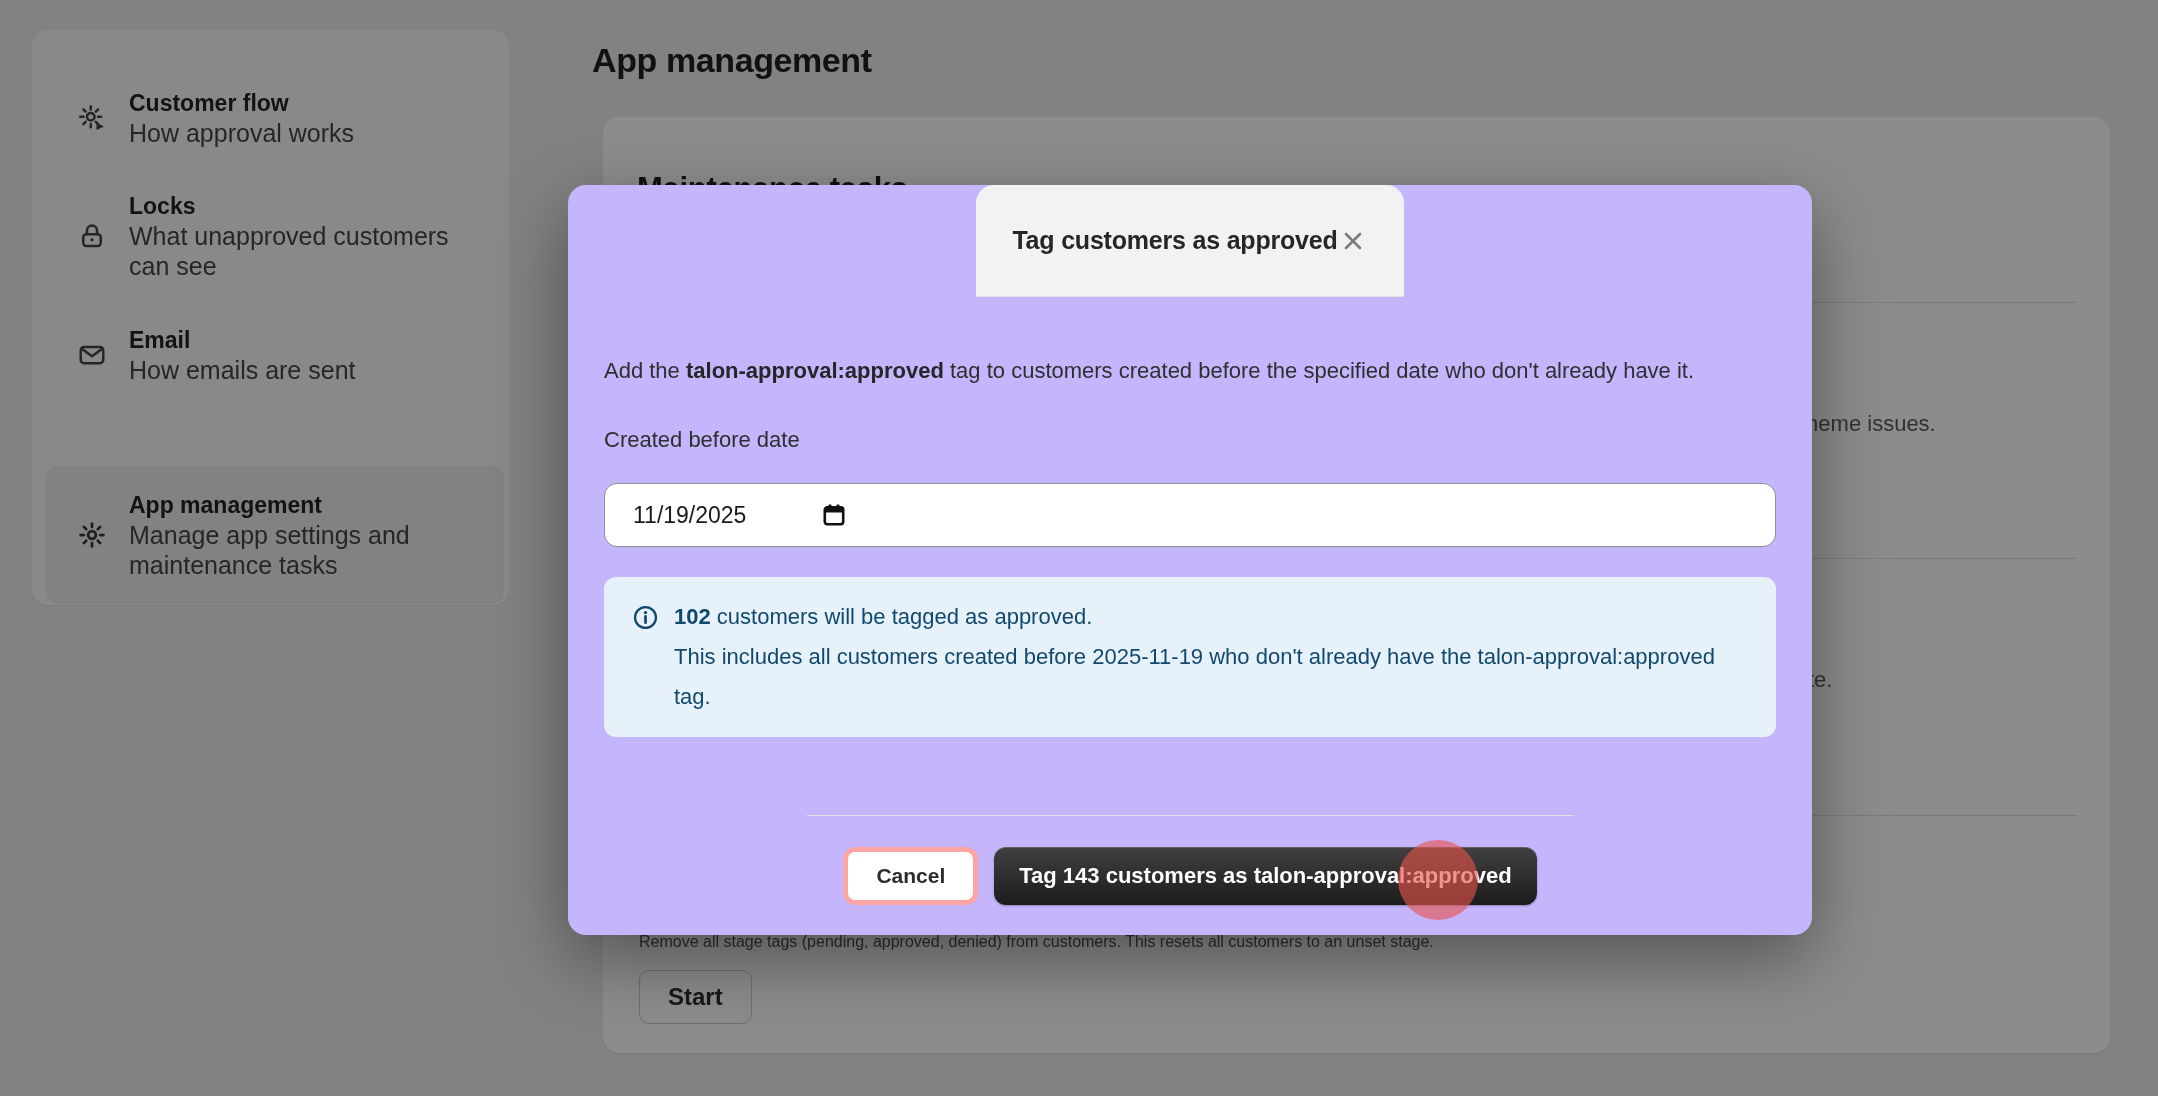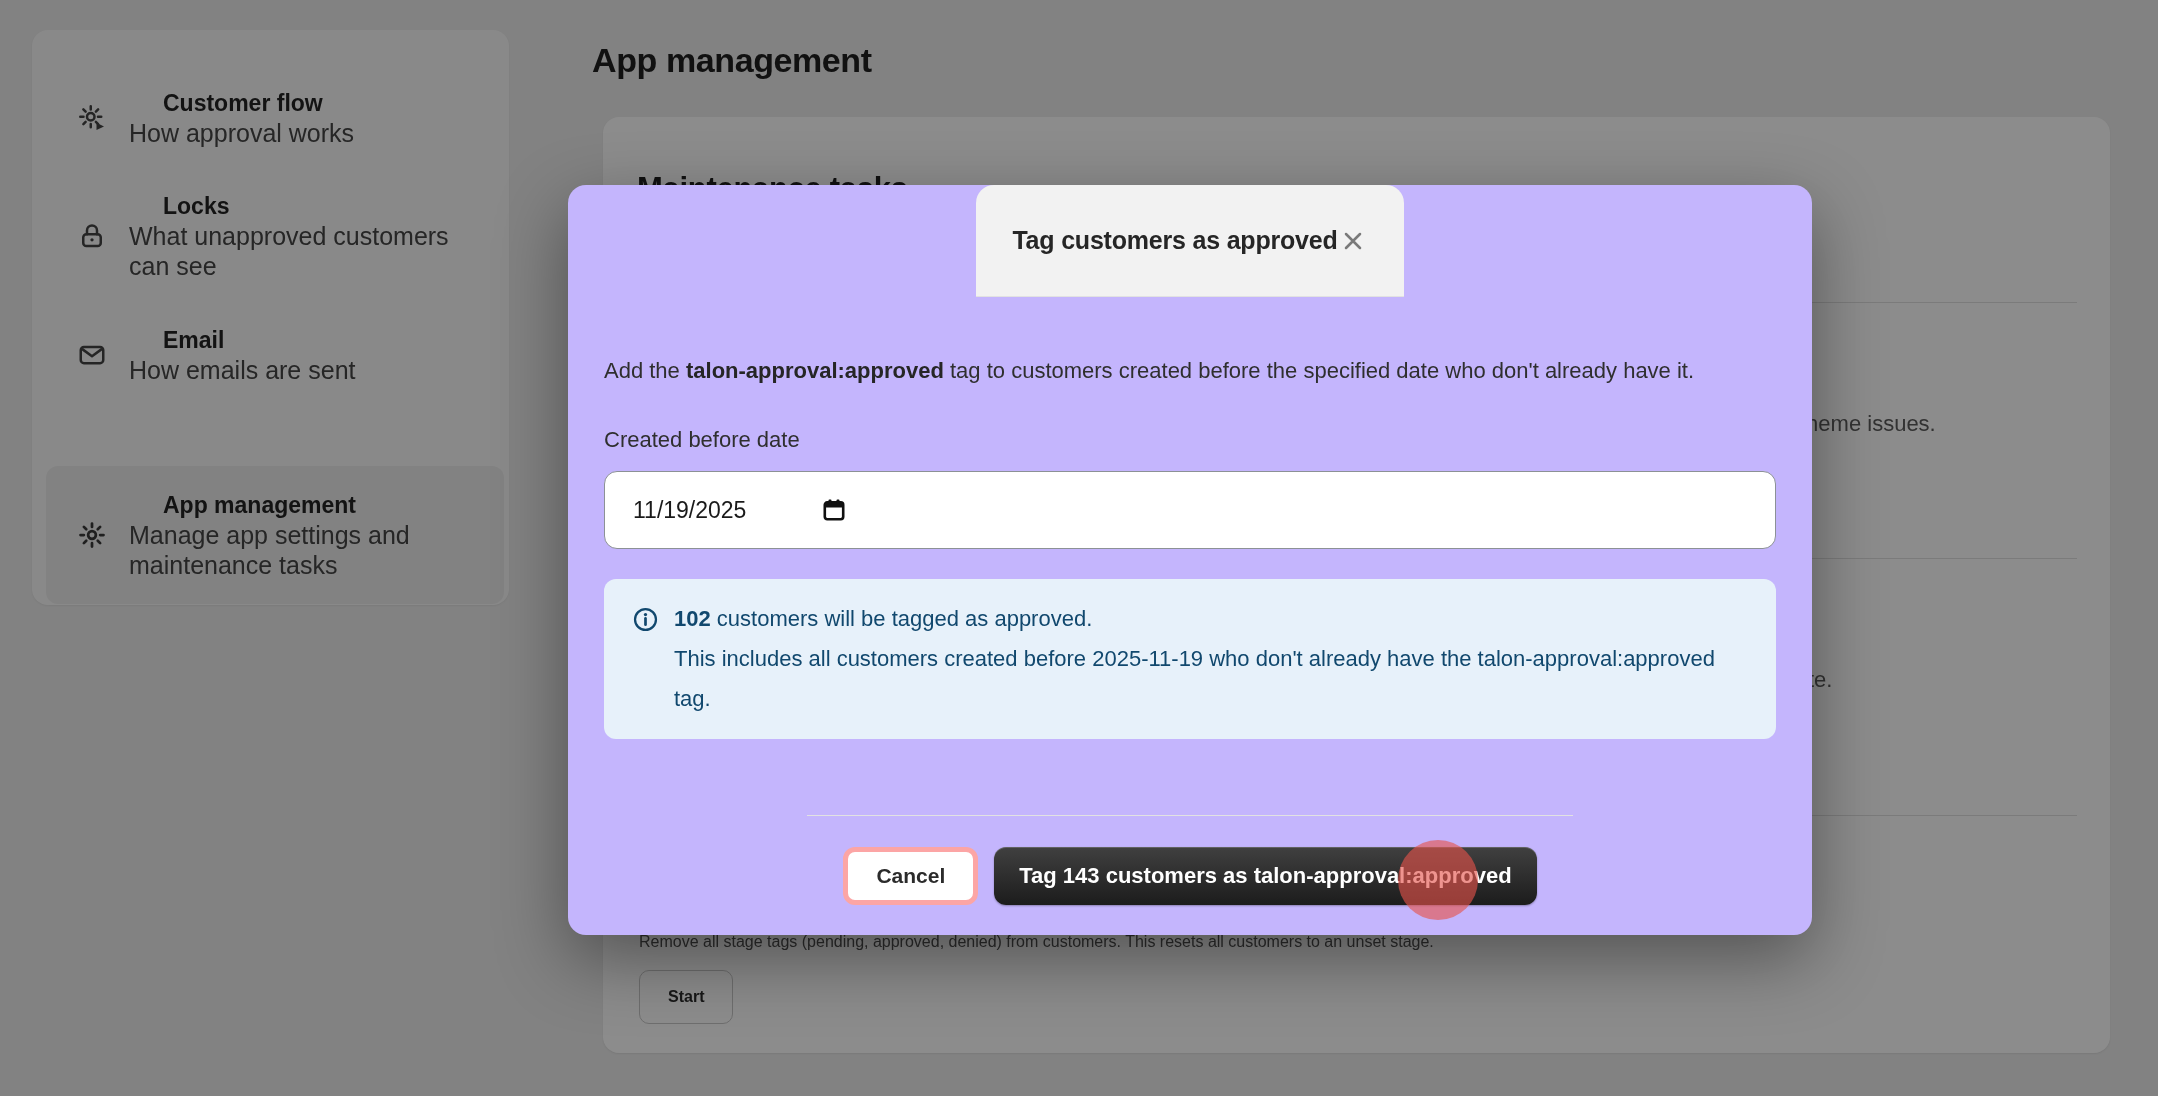--- a/index.html
+++ b/index.html
@@ -7,53 +7,53 @@
     -webkit-font-smoothing:antialiased;}
   .page{position:absolute;inset:0;background:#ededed;}
 
   
   .sidebar{position:absolute;left:32px;top:30px;width:477px;height:575px;
     background:#fafafa;border-radius:16px;box-shadow:0 1px 2px rgba(0,0,0,.06);}
   .nav-item{position:absolute;left:45px;right:8px;display:flex;gap:22px;align-items:center;cursor:pointer;}
   .nav-item.selected{left:14px;right:5px;background:#ededed;border-radius:12px;
     padding:24px 0 24px 31px;}
   .nav-icon{width:30px;height:30px;flex:0 0 30px;display:flex;align-items:center;justify-content:center;}
-  .nav-title{font-size:23px;font-weight:600;color:#242424;line-height:30px;margin-left:34px;}
+  .nav-title{font-size:23px;font-weight:600;color:#242424;line-height:30px;}
   .nav-desc{font-size:25px;color:#454545;line-height:30px;}
 
   
   .page-title{position:absolute;left:592px;top:18px;font-size:34px;font-weight:700;
     color:#1f1f1f;letter-spacing:-0.4px;}
   .main-card{position:absolute;left:603px;top:117px;width:1507px;height:936px;
     background:#ffffff;border-radius:16px;box-shadow:0 1px 2px rgba(0,0,0,.07);}
   .card-title{position:absolute;left:34px;top:28px;font-size:31px;font-weight:700;
     color:#1f1f1f;letter-spacing:-0.3px;}
   .card-divider{position:absolute;left:32px;right:33px;height:1px;background:#e1e1e1;}
   .frag{position:absolute;font-size:22px;color:#5c5c5c;line-height:30px;white-space:nowrap;}
   .reset-desc{position:absolute;left:36px;top:810px;width:1420px;font-size:16px;
     color:#525252;line-height:30px;}
   .start-btn{position:absolute;left:36px;top:853px;height:52px;padding:0 28px;
-    background:#fff;border:1px solid #c9c9c9;border-radius:10px;font-size:16px;
+    background:#fff;border:1px solid #c9c9c9;border-radius:10px;font-size:24px;
     font-weight:550;color:#2c2c2c;display:flex;align-items:center;cursor:pointer;}
 
   
   .overlay{position:absolute;inset:0;background:rgba(0,0,0,0.45);}
   .modal{position:absolute;left:568px;top:185px;width:1244px;height:750px;
     background:#c4b5fd;border-radius:18px;box-shadow:0 24px 70px rgba(0,0,0,.4);
     display:flex;flex-direction:column;align-items:center;}
   .modal-header{height:112px;flex:0 0 112px;background:#f2f2f2;border-bottom:1px solid #e2e2e2;
     border-radius:18px 18px 0 0;display:flex;align-items:center;justify-content:space-between;
     padding:0 36px;box-sizing:border-box;}
   .modal-title{font-size:25px;font-weight:700;color:#262626;letter-spacing:-0.2px;}
   .close-btn{width:30px;height:30px;display:flex;align-items:center;justify-content:center;cursor:pointer;}
   .modal-body{padding:32px 36px 0;box-sizing:border-box;flex:1;}
   .intro{font-size:22px;line-height:40px;color:#2f2f2f;max-width:1175px;}
   .intro b{font-weight:700;color:#262626;}
   .date-label{margin-top:34px;font-size:22px;line-height:30px;color:#2f2f2f;}
-  .date-wrap{margin-top:16px;height:78px;border:1px solid #8c9196;border-radius:13px;
+  .date-wrap{margin-top:28px;height:64px;border:1px solid #8c9196;border-radius:13px;
     display:flex;align-items:center;gap:36px;padding:0 26px;box-sizing:border-box;background:#fff;}
   .date-input{border:none;outline:none;font-size:23px;color:#1a1a1a;width:150px;
     font-family:"Liberation Sans",sans-serif;background:transparent;}
   .cal-icon{width:26px;height:26px;display:flex;cursor:pointer;}
   .helper{margin-top:15px;font-size:22px;line-height:30px;color:#616161;}
   .banner{margin-top:30px;background:#e7f1fa;border-radius:12px;padding:20px 28px;
     display:flex;gap:15px;box-sizing:border-box;}
   .banner-icon{flex:0 0 27px;width:27px;height:27px;margin-top:7px;}
   .banner-text{font-size:22px;line-height:40px;color:#11486e;}
   .banner-text b{font-weight:700;margin-top:25px;}

